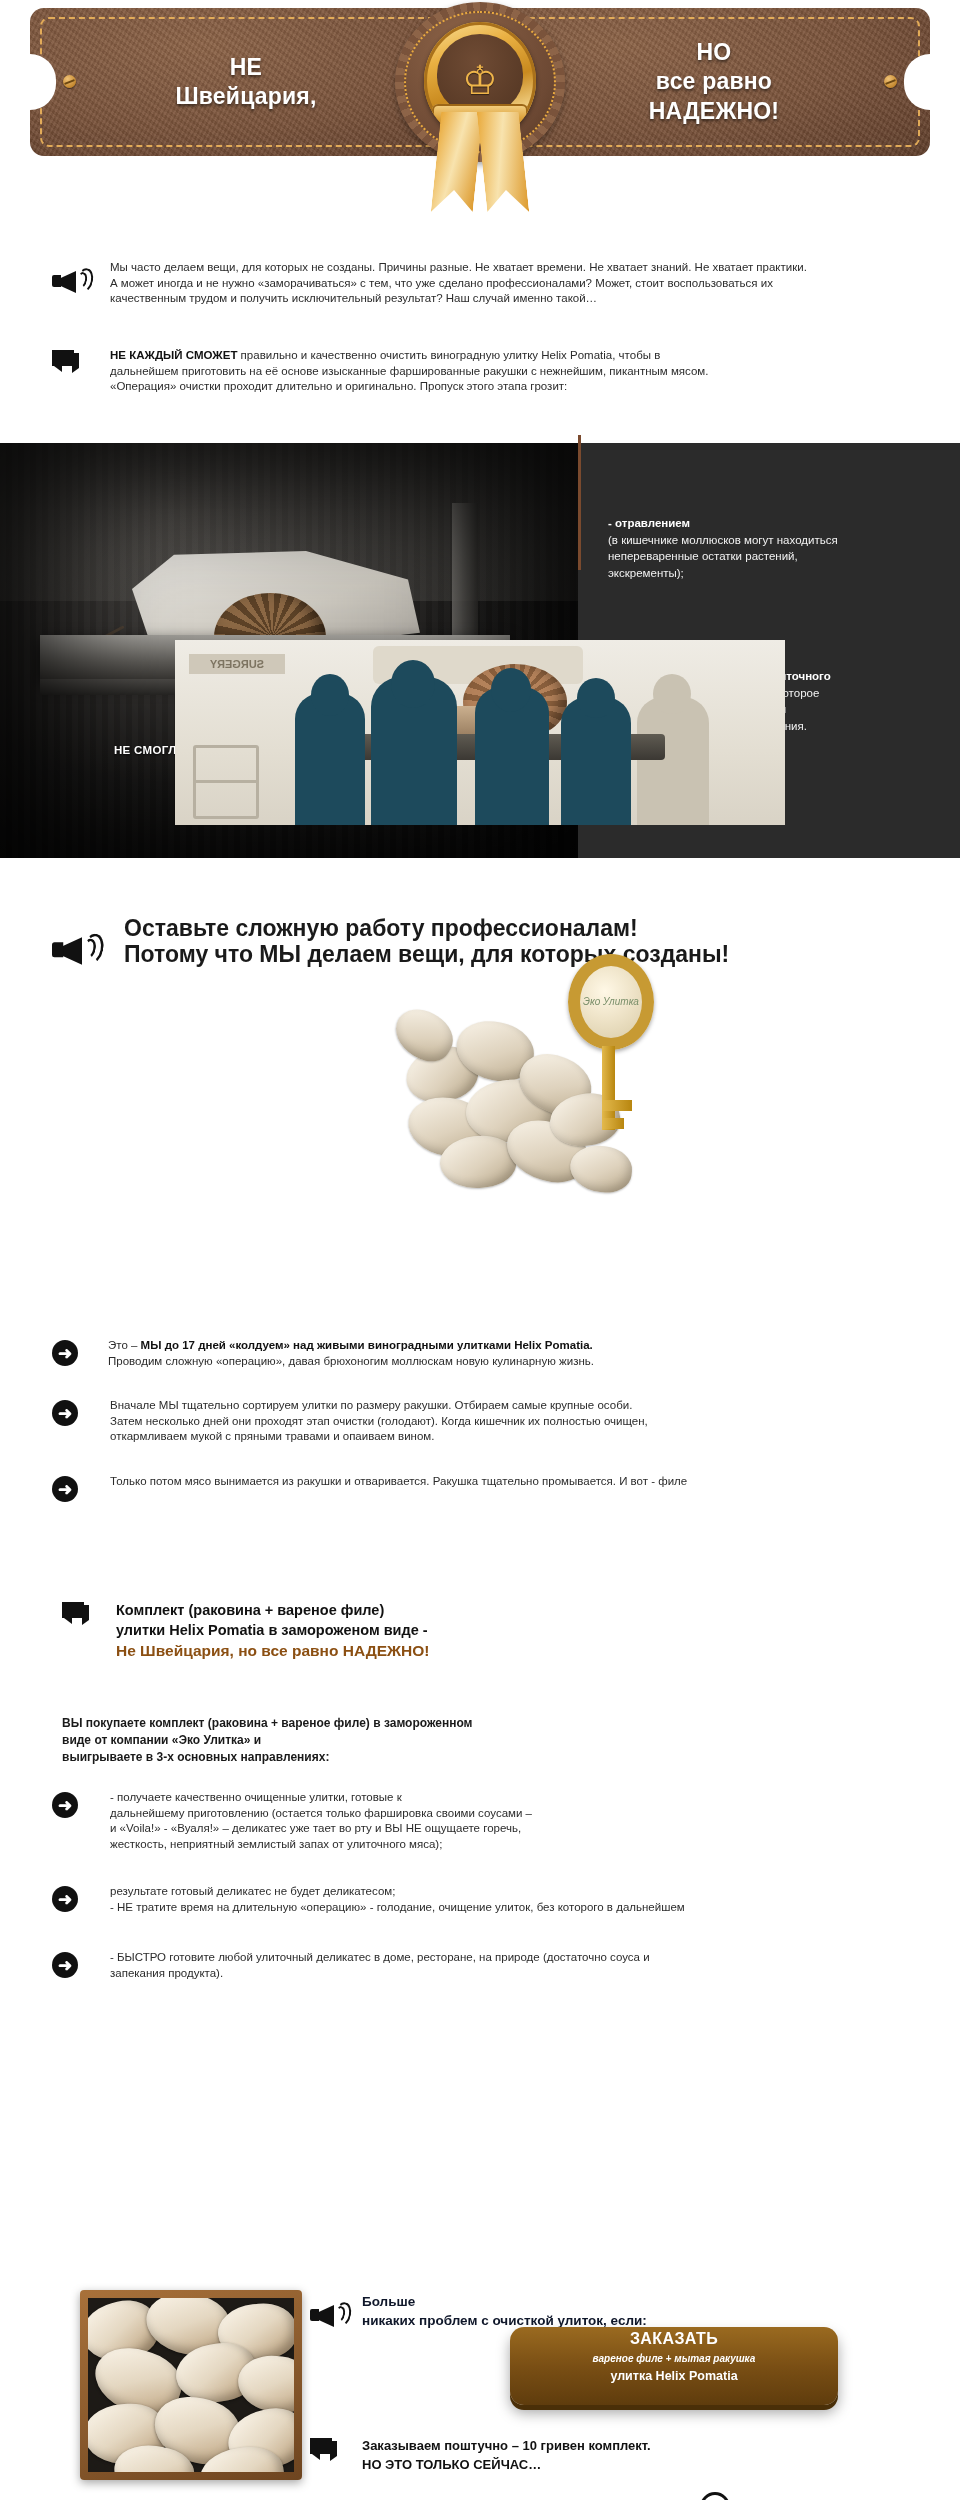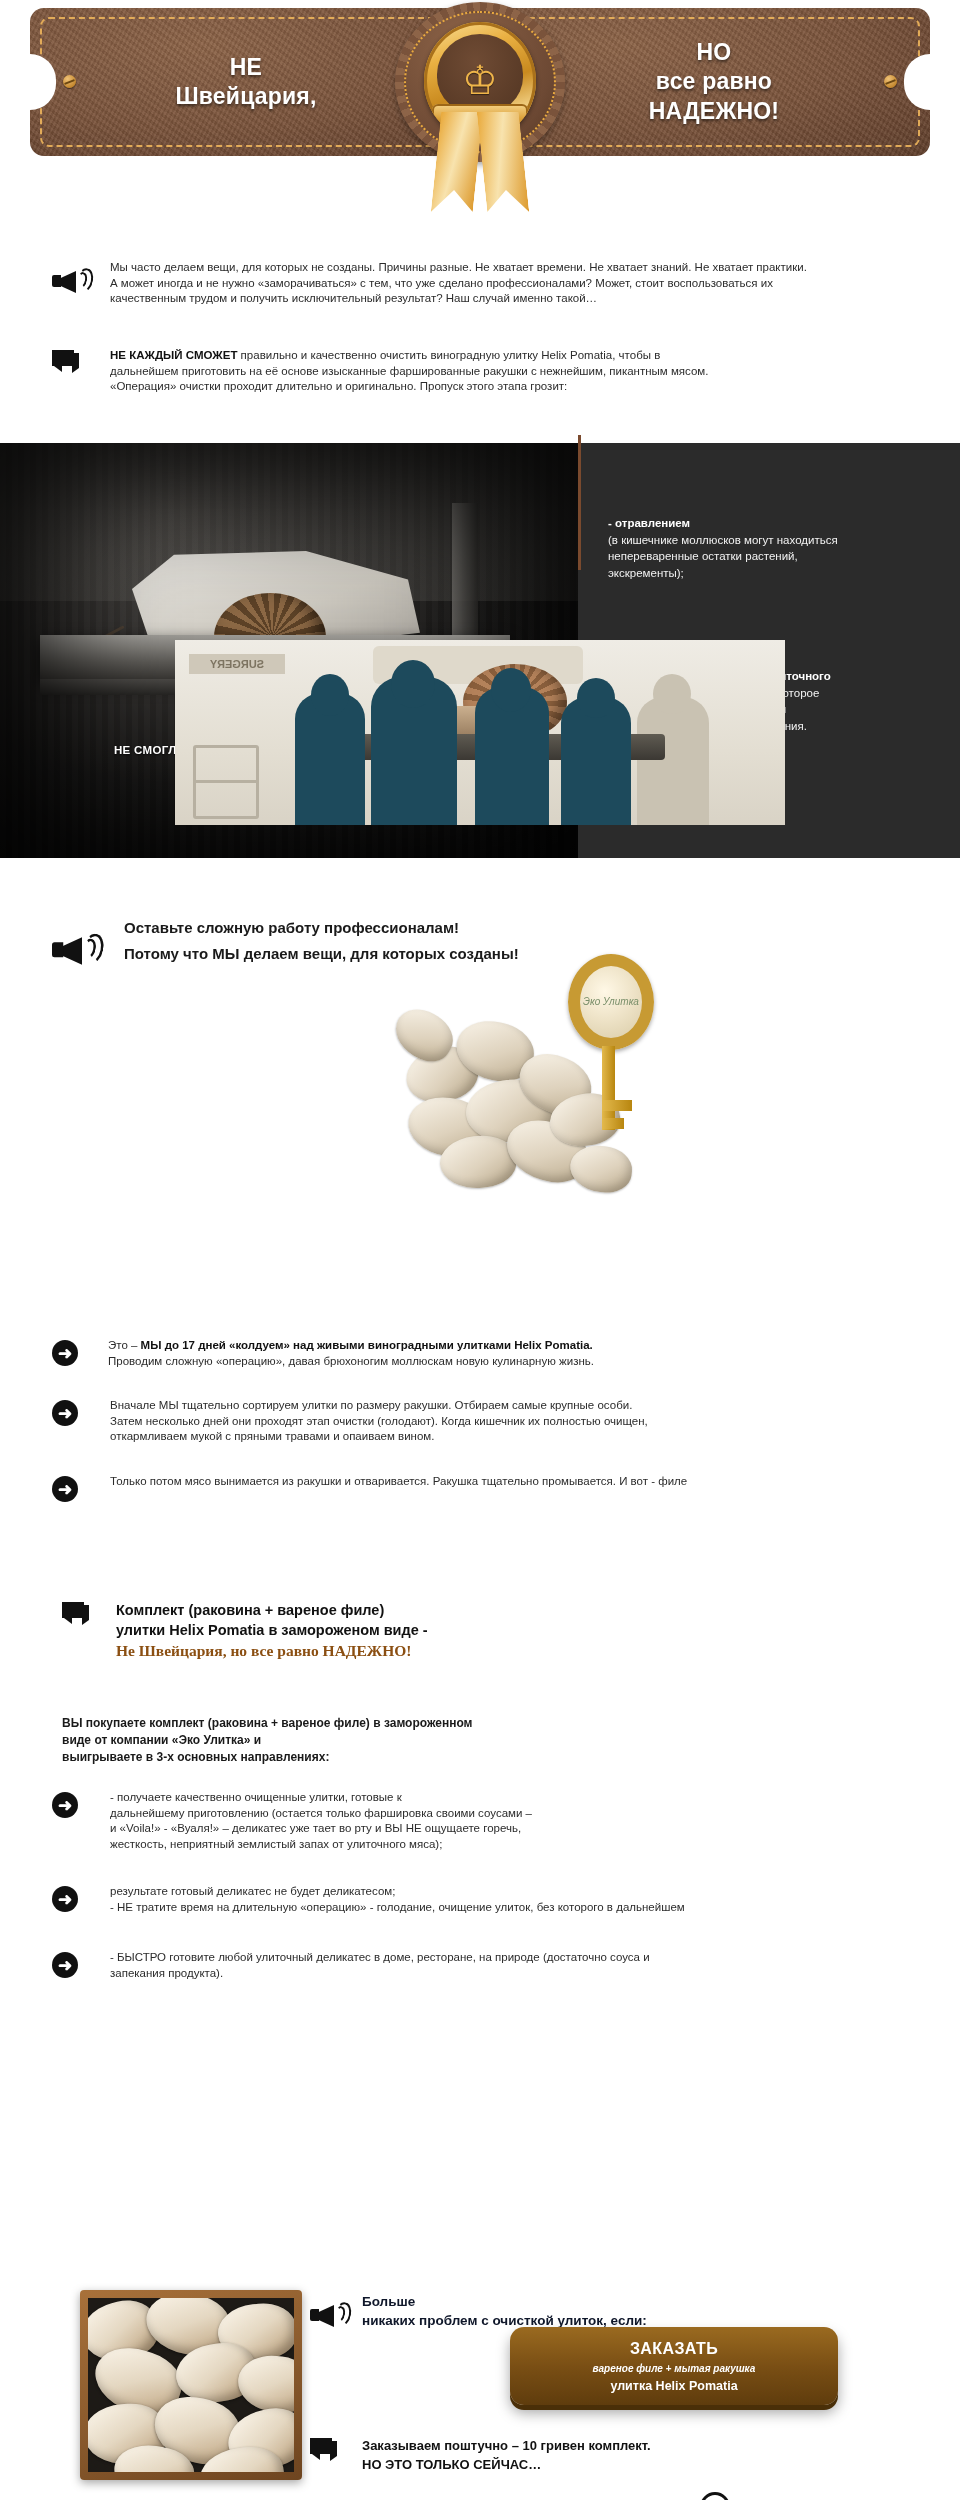--- a/index.html
+++ b/index.html
@@ -151,21 +151,21 @@
     display:flex; align-items:center; justify-content:center;
   }
   .ico-arrow span{ color:#ffffff; font-size:17px; line-height:17px; font-weight:bold; }
 
   
   .ico-clock{ width:30px; height:30px; border:3px solid #111111; border-radius:50%; position:relative;}
   .ico-clock::before{content:"";position:absolute;left:11px;top:5px;width:2px;height:9px;background:#111;}
   .ico-clock::after{content:"";position:absolute;left:12px;top:12px;width:7px;height:2px;background:#111;}
 
   .p-small { font-size:11.5px; line-height:15.5px; color:#2b2b2b; }
-  .h-lead  { font-size:15px; line-height:26px; font-weight:bold; color:#1a1a1a; }
+  .h-lead  { font-size:23px; line-height:26px; font-weight:bold; color:#1a1a1a; }
   .b { font-weight:bold; color:#111111; }
 
   
   .dark-sec {
     position:absolute; left:0; top:443px; width:960px; height:415px;
     background:#2b2b2b;
   }
   .photo-left{
     position:absolute; left:0; top:0; width:578px; height:415px; overflow:hidden;
     background:
@@ -336,21 +336,21 @@
     box-shadow:inset -5px -5px 10px rgba(0,0,0,.25), 0 1px 3px rgba(0,0,0,.4);
   }
 
   
   .cta{
     position:absolute; left:510px; top:2327px; width:328px; height:78px;
     border-radius:14px;
     background:linear-gradient(180deg,#9a6a20 0%,#7a4f14 50%,#5f3c0d 100%);
     box-shadow:0 5px 0 #4a2f08, 0 8px 14px rgba(0,0,0,.35);
     color:#ffffff; text-align:center; cursor:pointer;
-    display:flex; flex-direction:column; align-items:center; justify-content:center;
+    display:flex; flex-direction:column; align-items:center; justify-content:flex-start;
     font-weight:bold; border:none;
   }
   .cta .l1{ font-size:16px; line-height:21px; letter-spacing:.4px; }
   .cta .l2{ font-size:10px; line-height:19px;font-style:italic; }
   .cta .l3{ font-size:12.5px; line-height:17px; }
 
   .accent { color:#8b4f12; }
 </style>
 </head>
 <body>
@@ -548,21 +548,21 @@
 <div class="block" style="left:62px; top:1600px; width:560px;">
   <div class="ico ico-chat" style="left:0; top:2px;">
     <span class="b1"></span>
       <span class="b2"></span>
   </div>
   <div style="margin-left:54px;">
     <div style="font-size:14.5px; line-height:20px; font-weight:bold; color:#111;">
       <div>Комплект (раковина + вареное филе)</div>
       <div>улитки Helix Pomatia в замороженом виде -</div>
     </div>
-    <div class="accent" style="font-size:15.5px; line-height:22px; font-weight:bold;font-family:Liberation Serif, serif;">Не Швейцария, но все равно НАДЕЖНО!</div>
+    <div class="accent" style="font-size:15.5px; line-height:22px; font-weight:bold;">Не Швейцария, но все равно НАДЕЖНО!</div>
   </div>
 </div>
 
 <div class="block" style="left:62px; top:1715px; width:560px; font-size:12px; line-height:17px; font-weight:bold; color:#1a1a1a;">
   <div>ВЫ покупаете комплект (раковина + вареное филе) в замороженном</div>
   <div>виде от компании «Эко Улитка» и</div>
   <div>выигрываете в 3-х основных направлениях:</div>
 </div>
 
 <div class="block" style="left:52px; top:1790px; width:890px;">

